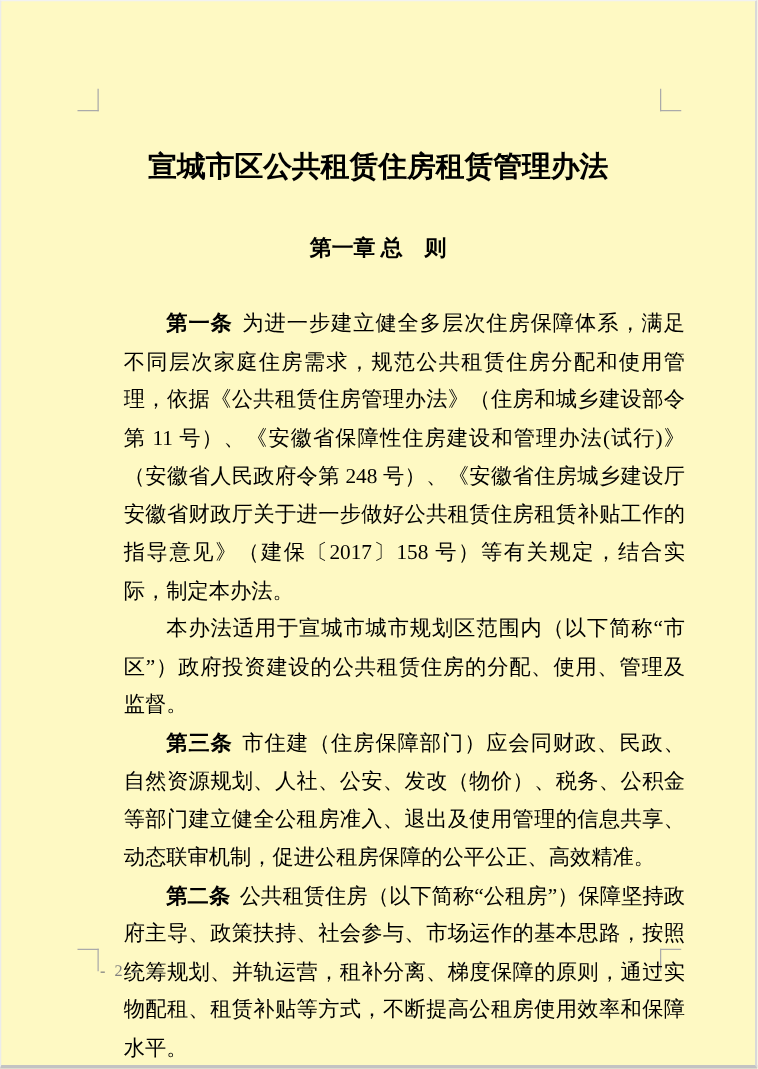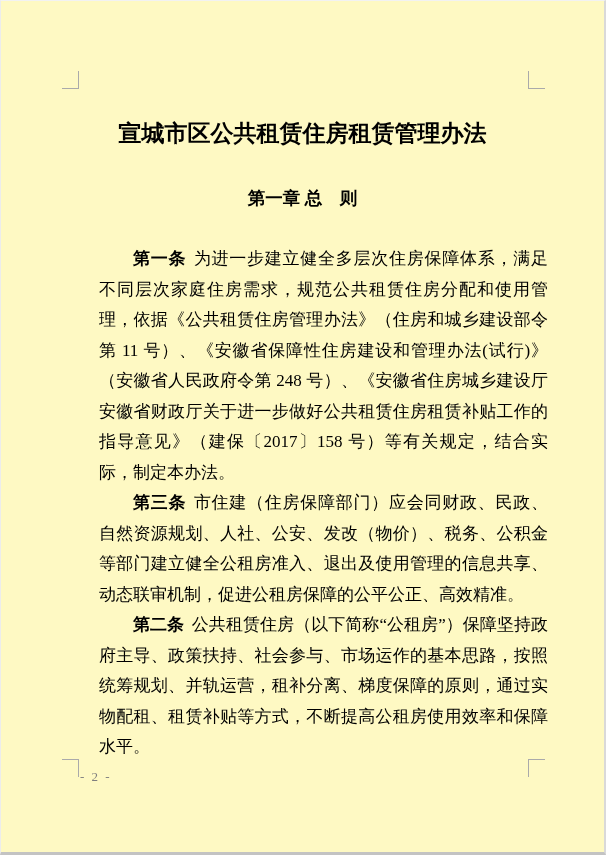--- a/index.html
+++ b/index.html
@@ -97,20 +97,21 @@
   <div class="crop bl"></div>
   <div class="crop br"></div>
 
   <h1 class="doc-title">宣城市区公共租赁住房租赁管理办法</h1>
 
   <h2 class="chapter-heading">第一章 总　则</h2>
 
   <div class="doc-body">
     <p><span class="lead">第一条</span><span>为进一步建立健全多层次住房保障体系，满足不同层次家庭住房需求，规范公共租赁住房分配和使用管理，依据《公共租赁住房管理办法》（住房和城乡建设部令第 11 号）、《安徽省保障性住房建设和管理办法(试行)》（安徽省人民政府令第 248 号）、《安徽省住房城乡建设厅安徽省财政厅关于进一步做好公共租赁住房租赁补贴工作的指导意见》（建保〔2017〕158 号）等有关规定，结合实际，制定本办法。</span></p>
 
+    <p><span class="lead"></span><span>本办法适用于宣城市城市规划区范围内（以下简称“市区”）政府投资建设的公共租赁住房的分配、使用、管理及监督。</span></p>
 
     <p><span class="lead">第三条</span><span>市住建（住房保障部门）应会同财政、民政、自然资源规划、人社、公安、发改（物价）、税务、公积金等部门建立健全公租房准入、退出及使用管理的信息共享、动态联审机制，促进公租房保障的公平公正、高效精准。</span></p>
 
     <p><span class="lead">第二条</span><span>公共租赁住房（以下简称“公租房”）保障坚持政府主导、政策扶持、社会参与、市场运作的基本思路，按照统筹规划、并轨运营，租补分离、梯度保障的原则，通过实物配租、租赁补贴等方式，不断提高公租房使用效率和保障水平。</span></p>
   </div>
 
   <div class="page-footer">- 2 -</div>
 
 </div>
 

